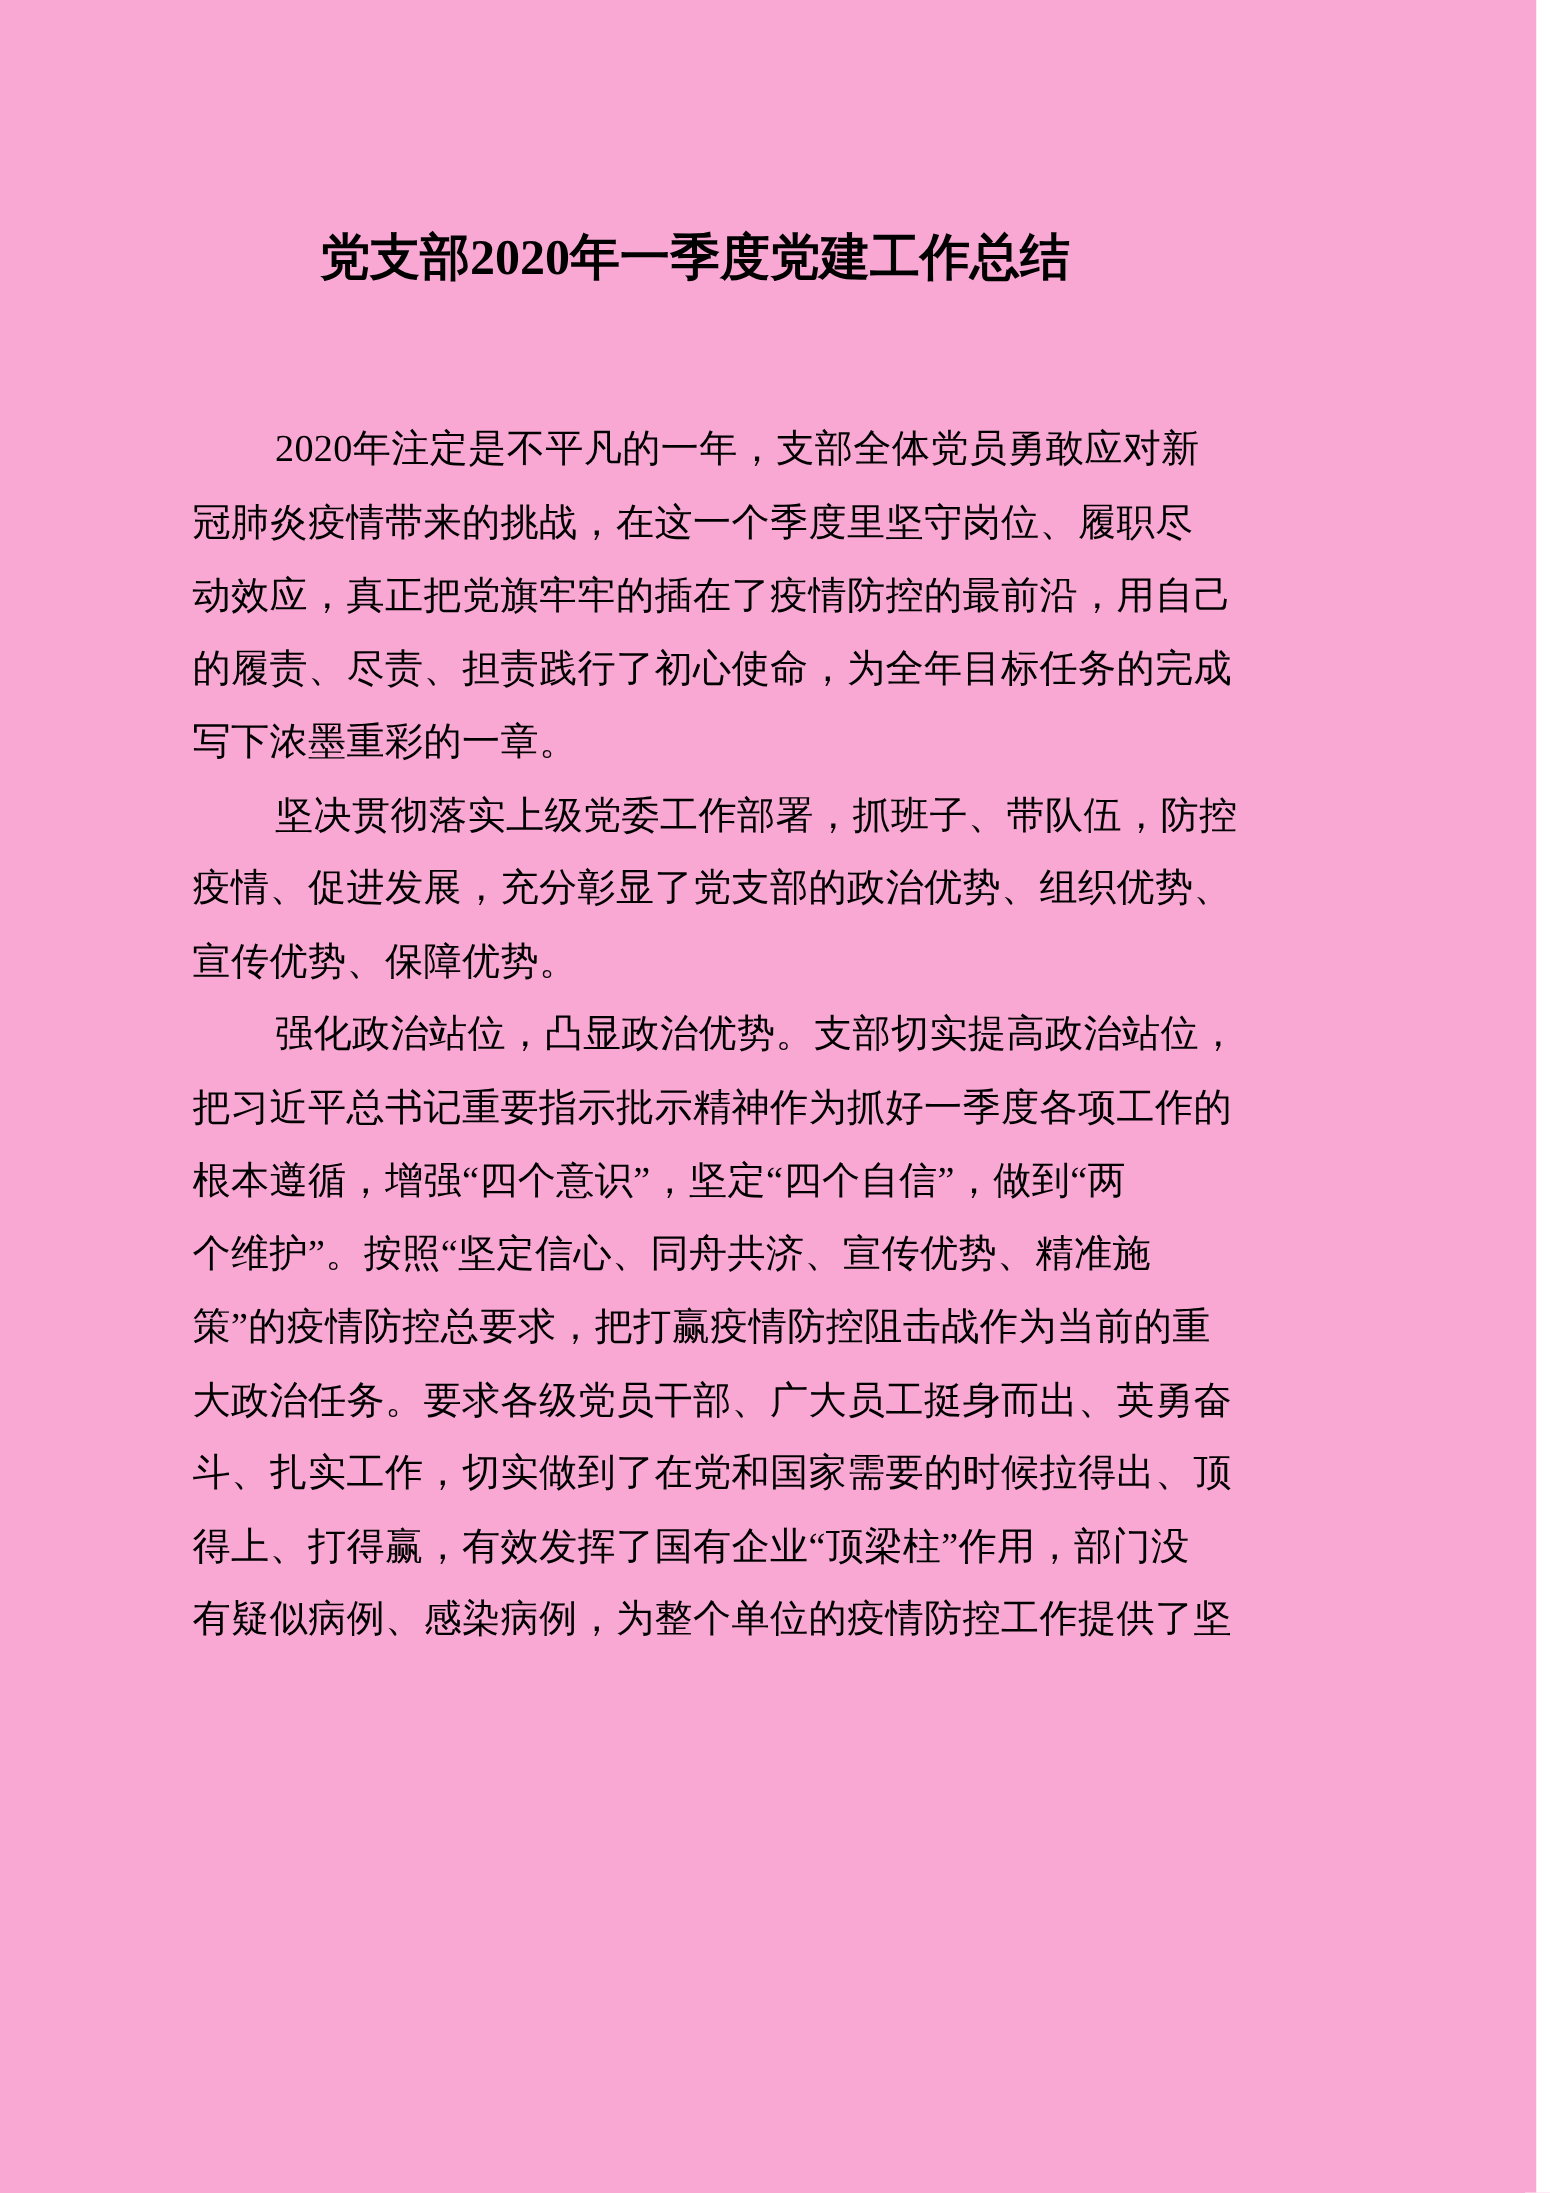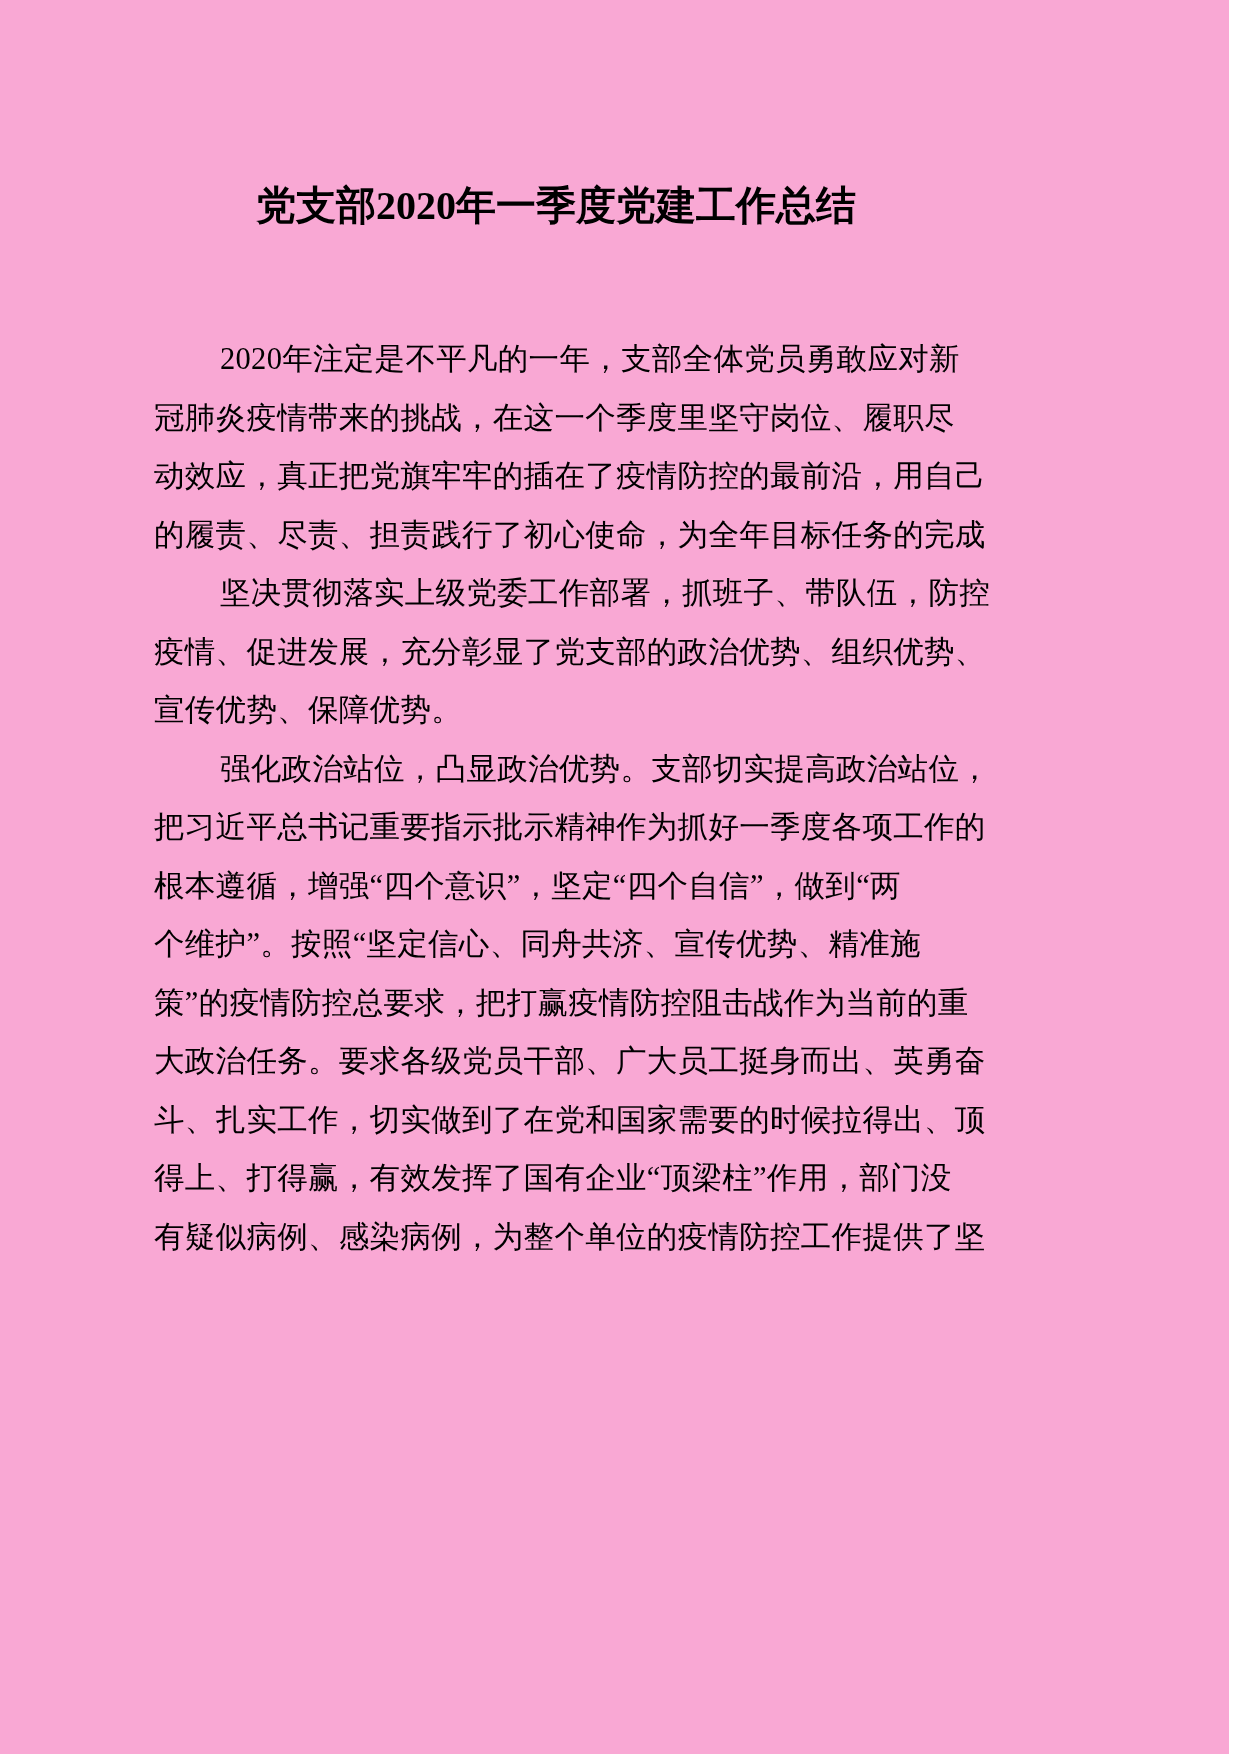--- a/index.html
+++ b/index.html
@@ -59,20 +59,21 @@
 <body>
 
 <div class="page">
   <div class="doc-title">党支部2020年一季度党建工作总结</div>
 
   <div class="body-text">
     <div class="line indent">2020年注定是不平凡的一年，支部全体党员勇敢应对新</div>
     <div class="line">冠肺炎疫情带来的挑战，在这一个季度里坚守岗位、履职尽</div>
     <div class="line">动效应，真正把党旗牢牢的插在了疫情防控的最前沿，用自己</div>
     <div class="line">的履责、尽责、担责践行了初心使命，为全年目标任务的完成</div>
+    <div class="line">写下浓墨重彩的一章。</div>
     <div class="line indent">坚决贯彻落实上级党委工作部署，抓班子、带队伍，防控</div>
     <div class="line">疫情、促进发展，充分彰显了党支部的政治优势、组织优势、</div>
     <div class="line">宣传优势、保障优势。</div>
     <div class="line indent">强化政治站位，凸显政治优势。支部切实提高政治站位，</div>
     <div class="line">把习近平总书记重要指示批示精神作为抓好一季度各项工作的</div>
     <div class="line">根本遵循，增强“四个意识”，坚定“四个自信”，做到“两</div>
     <div class="line">个维护”。按照“坚定信心、同舟共济、宣传优势、精准施</div>
     <div class="line">策”的疫情防控总要求，把打赢疫情防控阻击战作为当前的重</div>
     <div class="line">大政治任务。要求各级党员干部、广大员工挺身而出、英勇奋</div>
     <div class="line">斗、扎实工作，切实做到了在党和国家需要的时候拉得出、顶</div>

